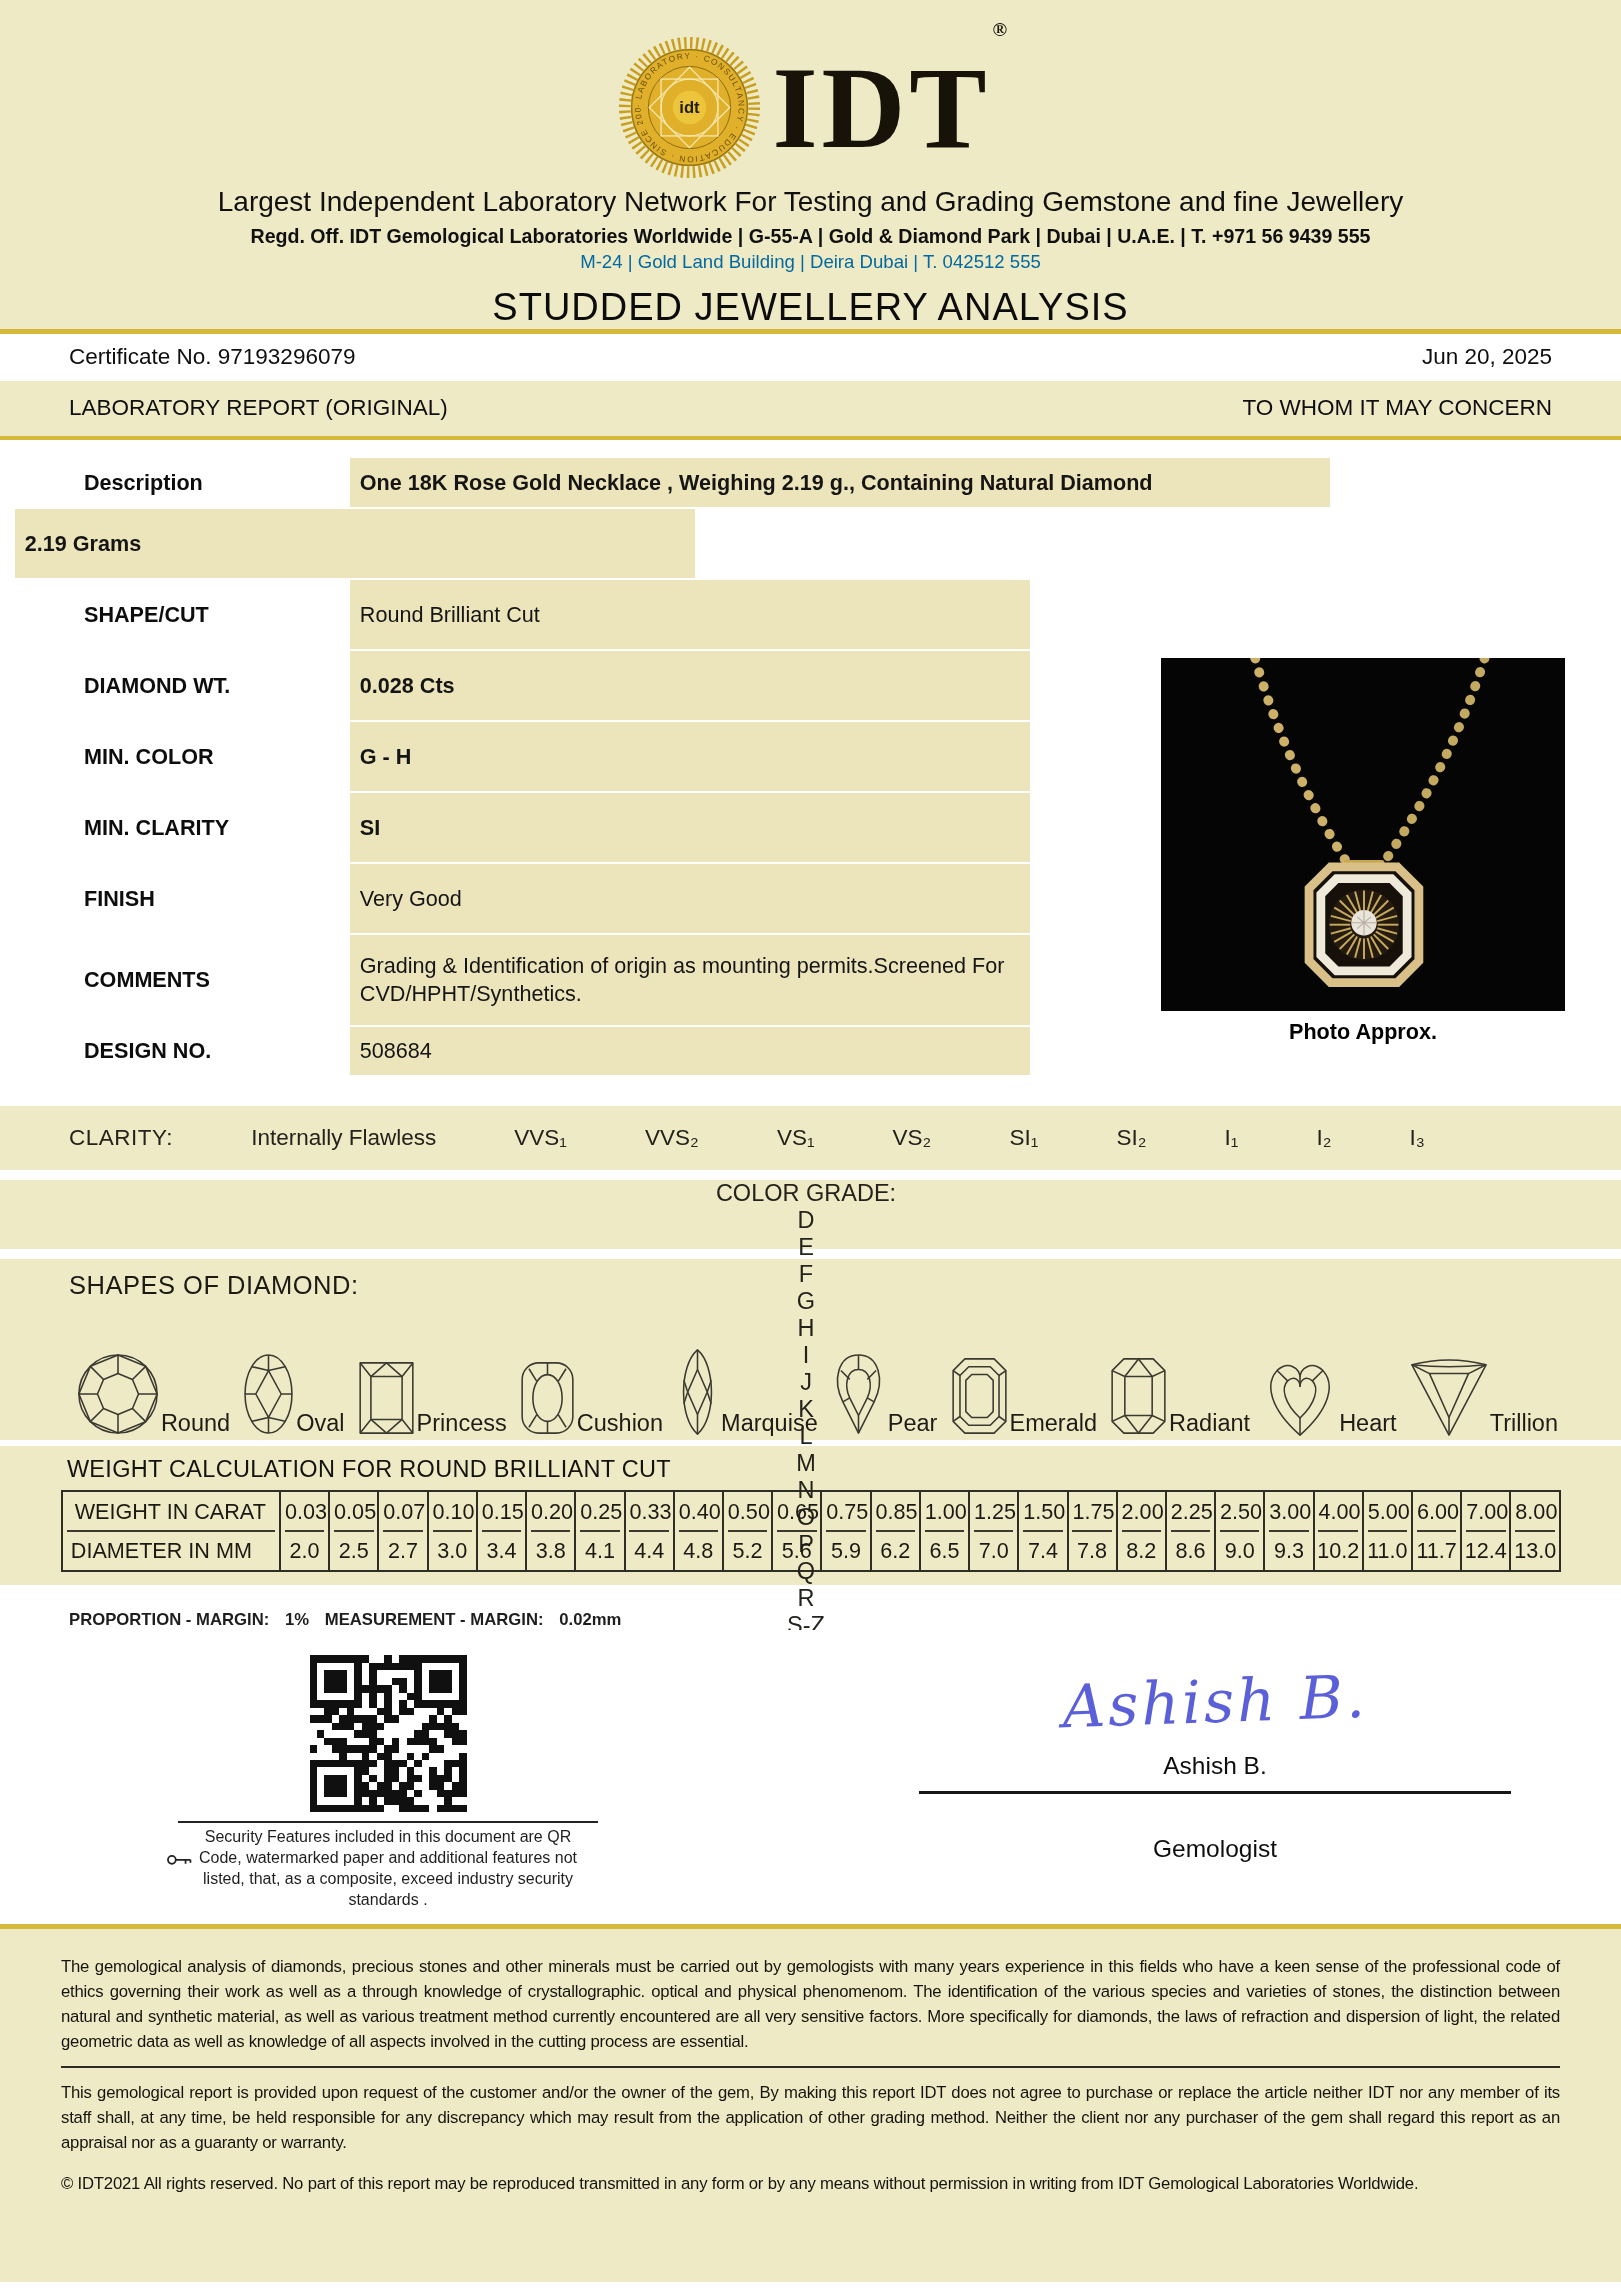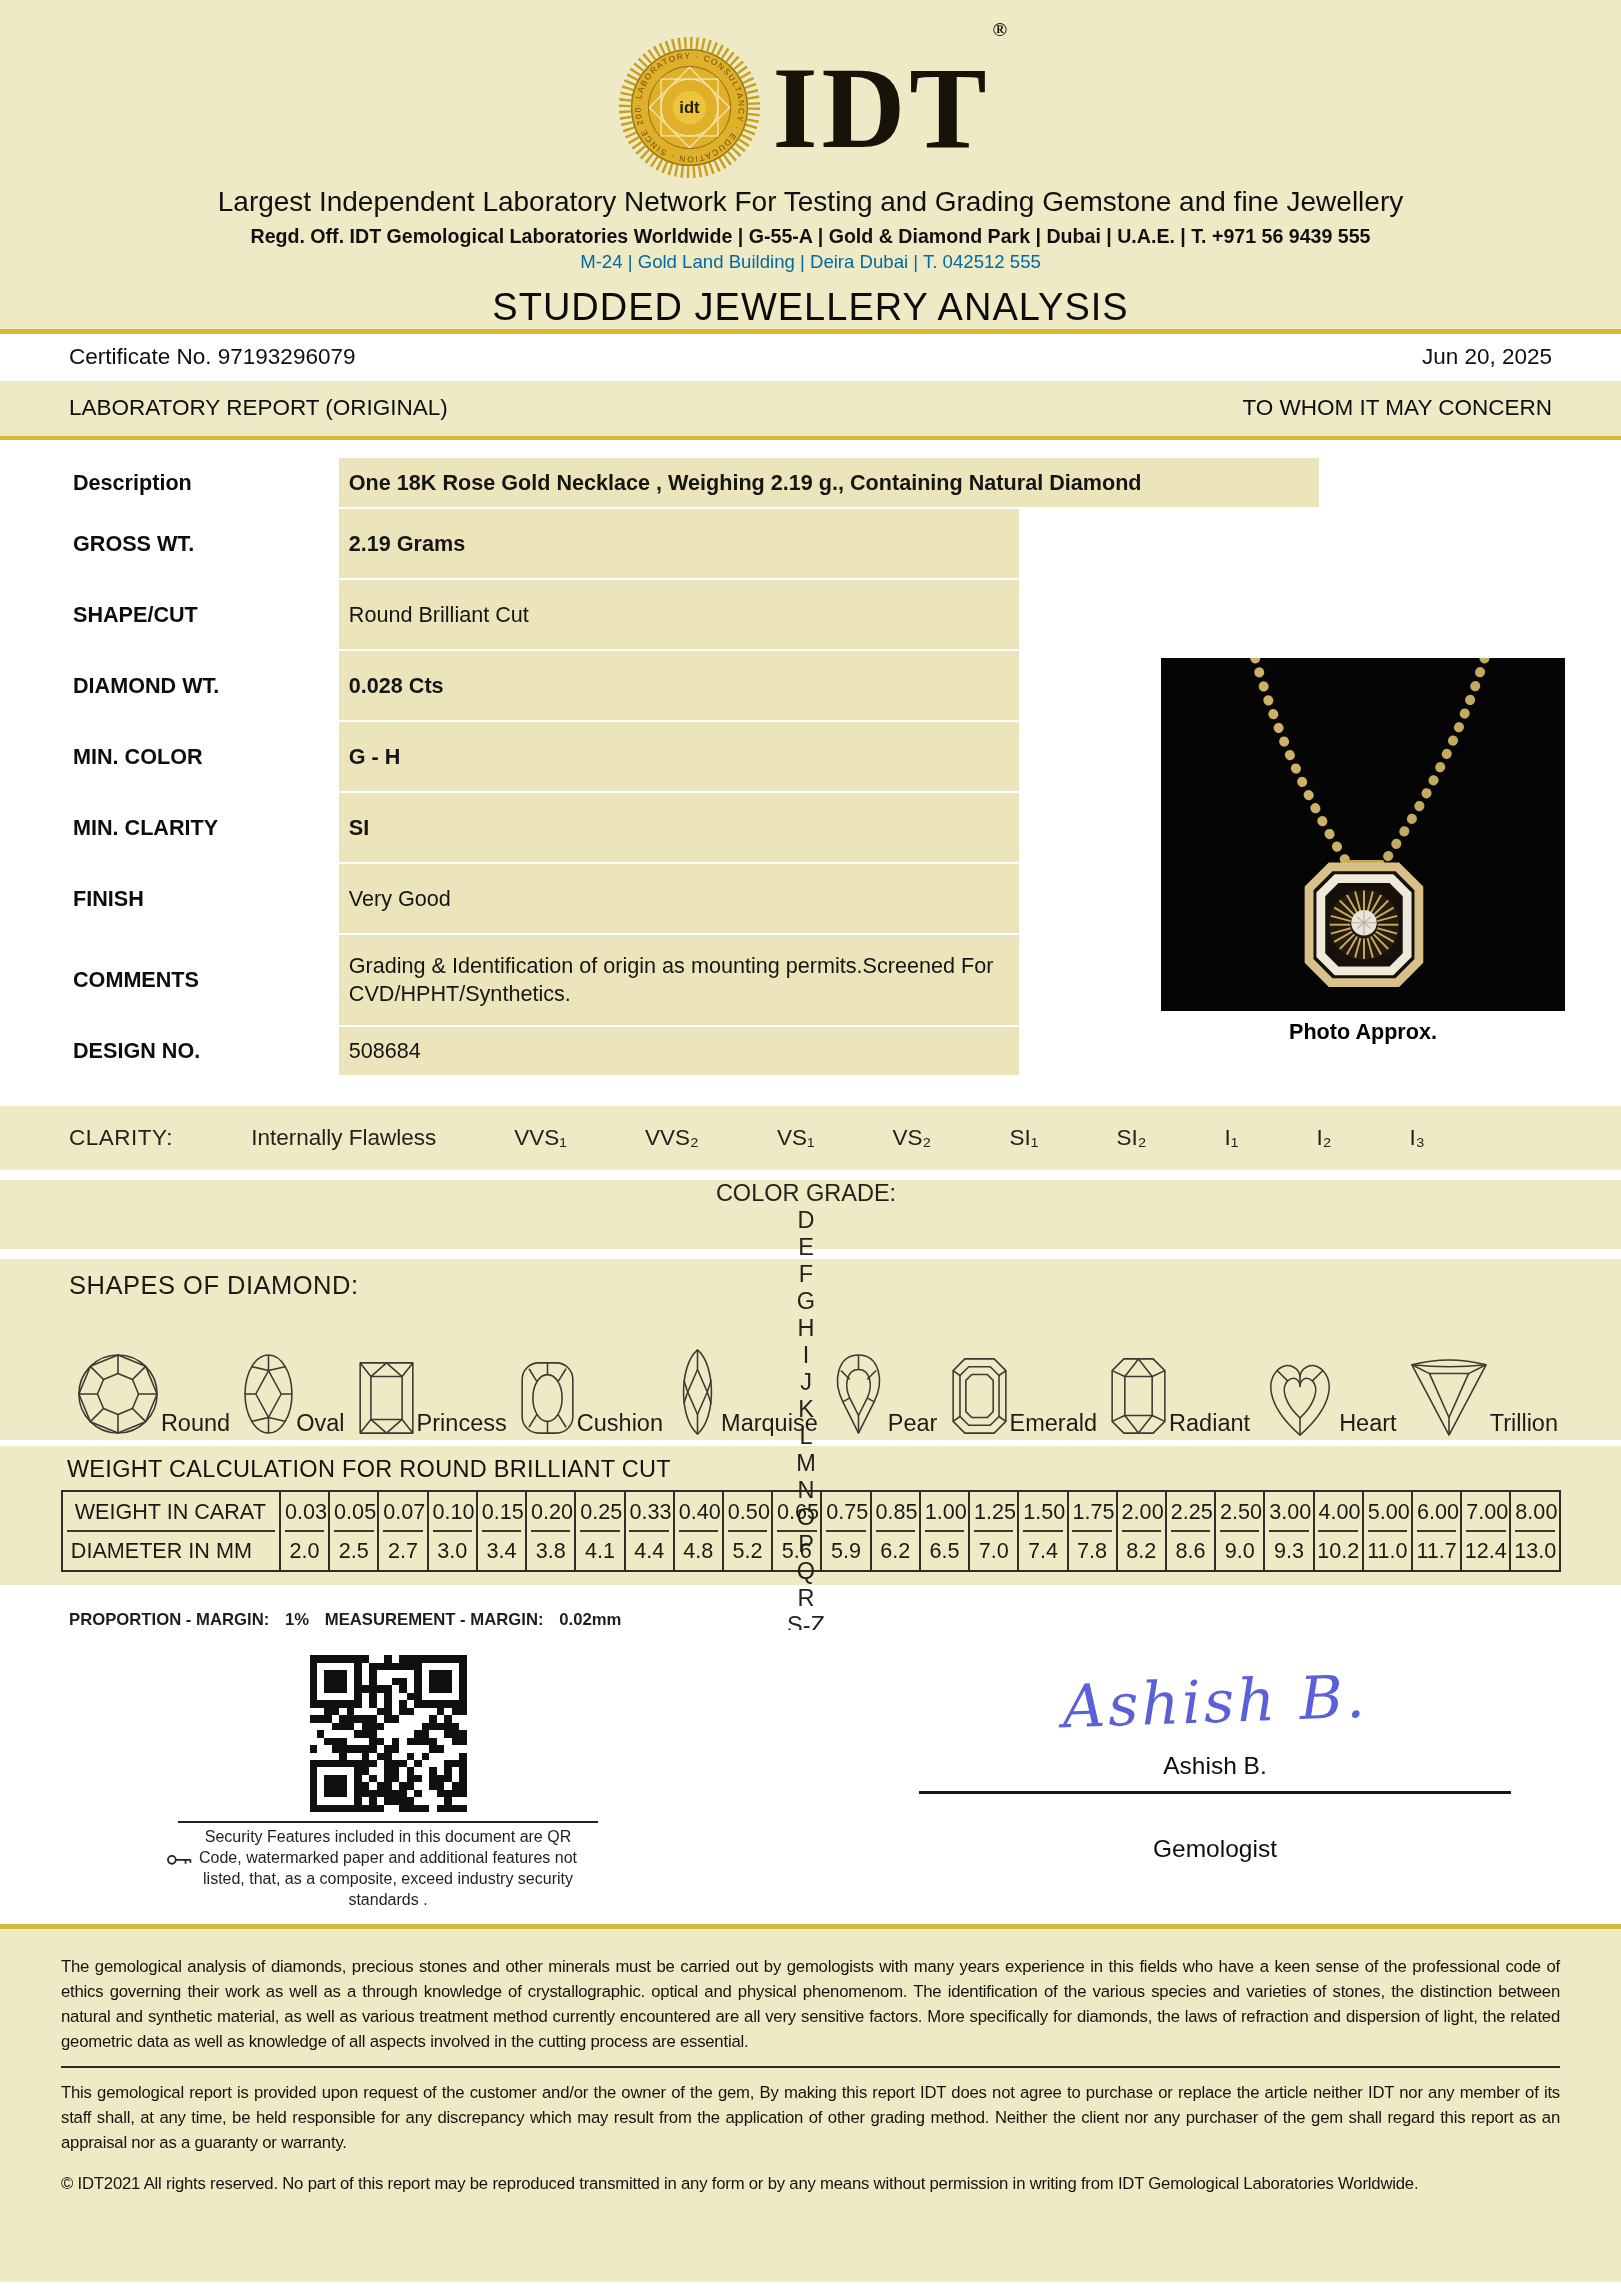--- a/index.html
+++ b/index.html
@@ -25,21 +25,21 @@
 
   .goldline{height:4.9px;background:var(--gold);}
 
   
   .cert-row{display:flex;justify-content:space-between;align-items:center;padding:0 69px;font-size:22.5px;color:#0f0f0f;}
   .cert-row.white{height:47px;background:#fff;}
   .cert-row.cream{height:55px;background:var(--cream);}
 
   
   .details{position:relative;height:656px;background:#fff;}
-  .drows{position:absolute;left:4px;top:17.6px;width:1384px;}
+  .drows{position:absolute;left:15px;top:17.6px;width:1384px;}
   .drow{display:flex;margin-bottom:2px;}
   .drow:nth-of-type(1){height:49px}
   .drow:nth-of-type(2),.drow:nth-of-type(3),.drow:nth-of-type(4),.drow:nth-of-type(5),.drow:nth-of-type(6),.drow:nth-of-type(7){height:69px}
   .drow:nth-of-type(8){height:90px}
   .drow:nth-of-type(9){height:48px}
   .dlabel{width:335px;padding-left:69px;font-weight:bold;font-size:21.6px;color:#0d0d0d;display:flex;align-items:center;flex:none;}
   .dvalue{width:680px;background:var(--panel);padding:0 21.6px 0 9.8px;font-size:21.6px;color:#151515;display:flex;align-items:center;line-height:1.3;flex:none;}
   .drow.desc .dvalue{width:980px;font-weight:bold;}
   .photo-wrap{position:absolute;left:1161px;top:218px;width:404px;text-align:center;}
   .photo-img{width:404px;height:353px;background:#050505;display:block;}
@@ -135,21 +135,20 @@
 
   <div class="goldline"></div>
 
   <div class="details">
     <div class="drows">
       <div class="drow desc">
         <div class="dlabel">Description</div>
         <div class="dvalue">One 18K Rose Gold Necklace , Weighing 2.19 g., Containing Natural Diamond</div>
       </div>
       <div class="drow">
-        <div class="dlabel">GROSS WT.</div>
         <div class="dvalue" style="font-weight:bold">2.19 Grams</div>
       </div>
       <div class="drow">
         <div class="dlabel">SHAPE/CUT</div>
         <div class="dvalue">Round Brilliant Cut</div>
       </div>
       <div class="drow">
         <div class="dlabel">DIAMOND WT.</div>
         <div class="dvalue" style="font-weight:bold">0.028 Cts</div>
       </div>

